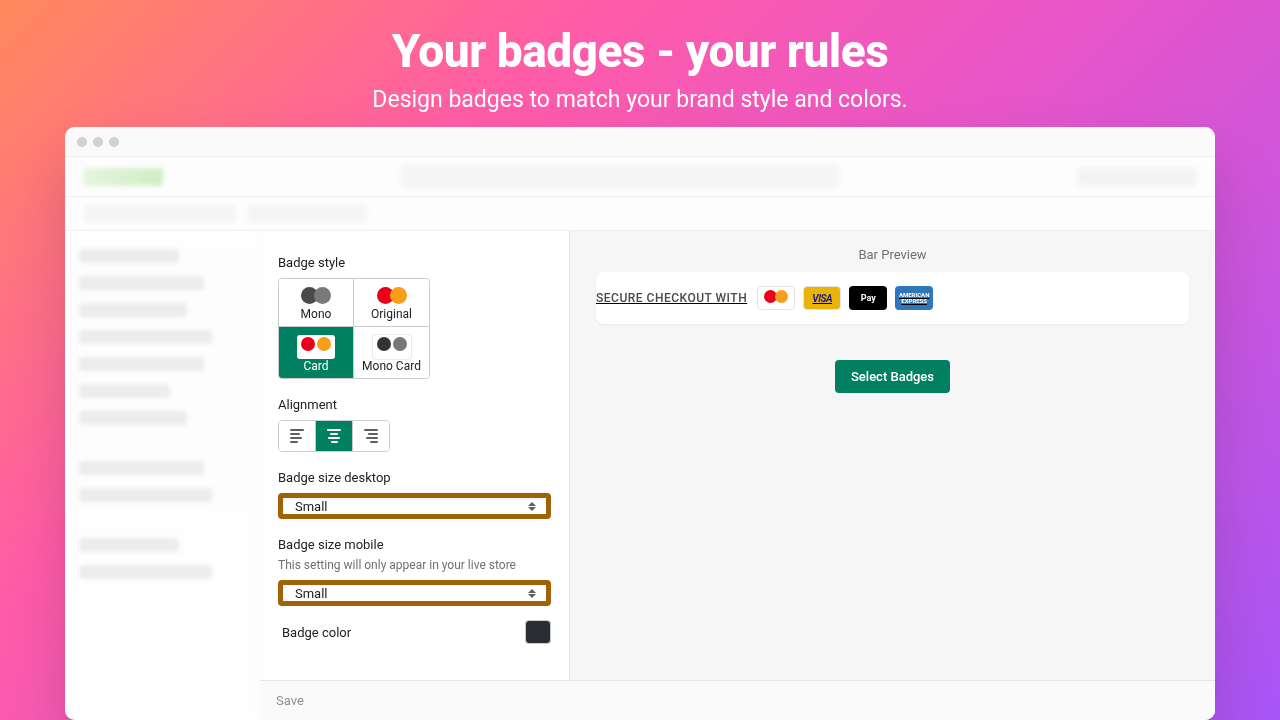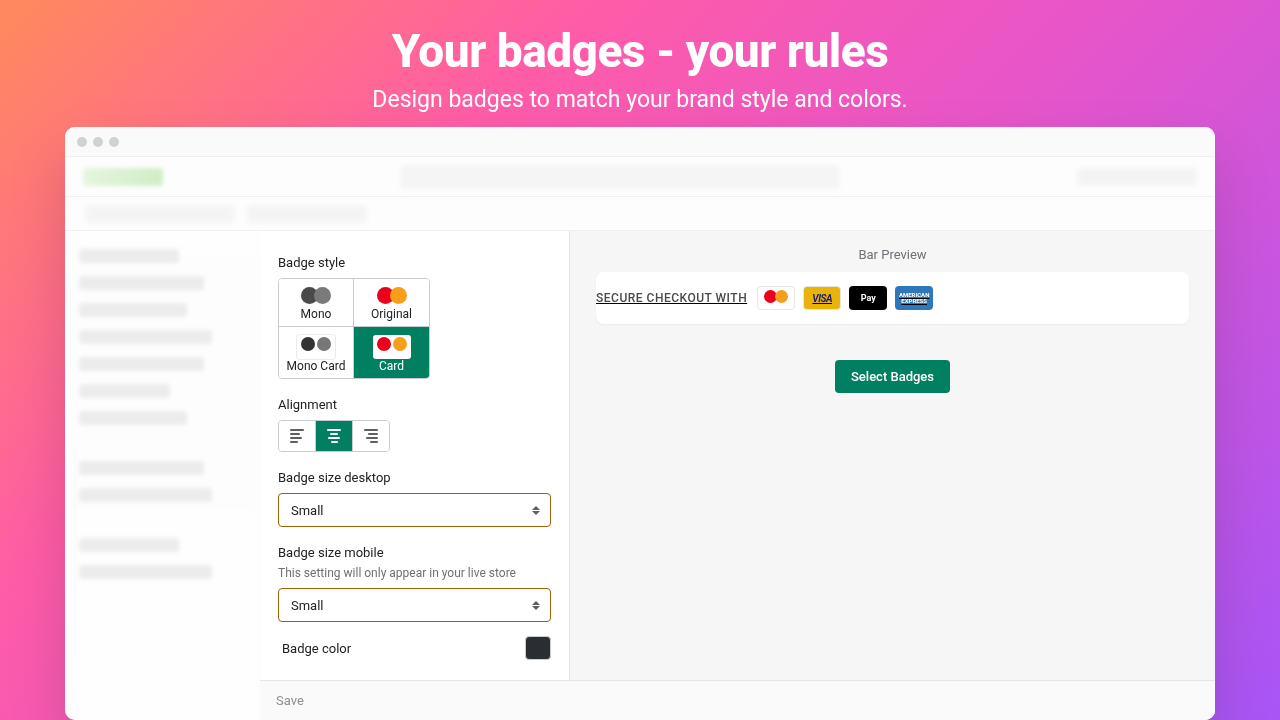--- a/index.html
+++ b/index.html
@@ -44,21 +44,21 @@
 .align-group{display:flex; border:1px solid #c9cccf; border-radius:4px; overflow:hidden; width:112px; margin-bottom:12px;}
 .align-btn{flex:1; height:30px; display:flex; align-items:center; justify-content:center; background:#fff; cursor:pointer; border-right:1px solid #c9cccf;}
 .align-btn:last-child{border-right:none;}
 .align-btn.selected{background:#008060;}
 .align-ico{display:flex; flex-direction:column; gap:2px; width:14px;}
 .align-ico span{height:2px; background:#5c5f62; border-radius:1px;}
 .align-btn.selected .align-ico span{background:#fff;}
 .ai-left span:nth-child(1){width:100%;} .ai-left span:nth-child(2){width:70%;} .ai-left span:nth-child(3){width:85%;} .ai-left span:nth-child(4){width:60%;}
 .ai-center{align-items:center;} .ai-center span:nth-child(1){width:100%;} .ai-center span:nth-child(2){width:60%;} .ai-center span:nth-child(3){width:85%;} .ai-center span:nth-child(4){width:50%;}
 .ai-right{align-items:flex-end;} .ai-right span:nth-child(1){width:100%;} .ai-right span:nth-child(2){width:70%;} .ai-right span:nth-child(3){width:85%;} .ai-right span:nth-child(4){width:60%;}
-.select{position:relative; border:1px solid #a16207; border-radius:4px; height:34px; display:flex; align-items:center; padding:0 30px 0 12px; background:#fff; margin-bottom:12px; cursor:pointer; font-size:13px;}
+.select{position:relative; border:5px solid #a16207; border-radius:4px; height:26px; display:flex; align-items:center; padding:0 30px 0 12px; background:#fff; margin-bottom:12px; cursor:pointer; font-size:13px;}
 .select .chev{position:absolute; right:10px; display:flex; flex-direction:column; gap:1px;}
 .select .chev::before{content:""; border-left:4px solid transparent; border-right:4px solid transparent; border-bottom:4px solid #5c5f62;}
 .select .chev::after{content:""; border-left:4px solid transparent; border-right:4px solid transparent; border-top:4px solid #5c5f62;}
 .color-row{display:flex; justify-content:space-between; align-items:center; margin-top:2px;}
 .color-swatch{width:26px; height:24px; background:#2a2e33; border:1px solid #c9cccf; border-radius:4px; cursor:pointer;}
 .preview-area{flex:1; padding:16px 26px; display:flex; flex-direction:column; align-items:center;}
 .preview-label{font-size:13px; color:#6d7175; margin-bottom:10px;}
 .preview-bar{width:100%; background:#fff; border-radius:8px; padding:14px 0; display:flex; flex-direction:row; align-items:center; gap:10px; box-shadow:0 1px 2px rgba(0,0,0,0.05);text-decoration:underline;}
 .secure-text{font-size:12px; letter-spacing:0.5px; color:#4a4a4a; font-weight:500;}
 .badge-row{display:flex; gap:8px;}
@@ -123,37 +123,37 @@
               </div>
             <span>Mono</span>
           </div>
           <div class="style-cell">
             <div class="mc-circles orig">
                 <div class="c l"></div>
                 <div class="c r"></div>
               </div>
             <span>Original</span>
           </div>
+          <div class="style-cell selected">
+            <div class="card-wrap">
+                <div class="mc-circles ccard">
+                  <div class="c l"></div>
+                  <div class="c r"></div>
+                </div>
+              </div>
+            <span>Card</span>
+          </div>
           <div class="style-cell">
             <div class="card-wrap">
                 <div class="mc-circles mcard">
                   <div class="c l"></div>
                   <div class="c r"></div>
                 </div>
               </div>
             <span>Mono Card</span>
-          </div>
-          <div class="style-cell selected">
-            <div class="card-wrap">
-                <div class="mc-circles ccard">
-                  <div class="c l"></div>
-                  <div class="c r"></div>
-                </div>
-              </div>
-            <span>Card</span>
           </div>
         </div>
 
         <div class="field-label">Alignment</div>
         <div class="align-group">
           <div class="align-btn">
               <div class="align-ico ai-left">
                 <span></span>
                 <span></span>
                 <span></span>

